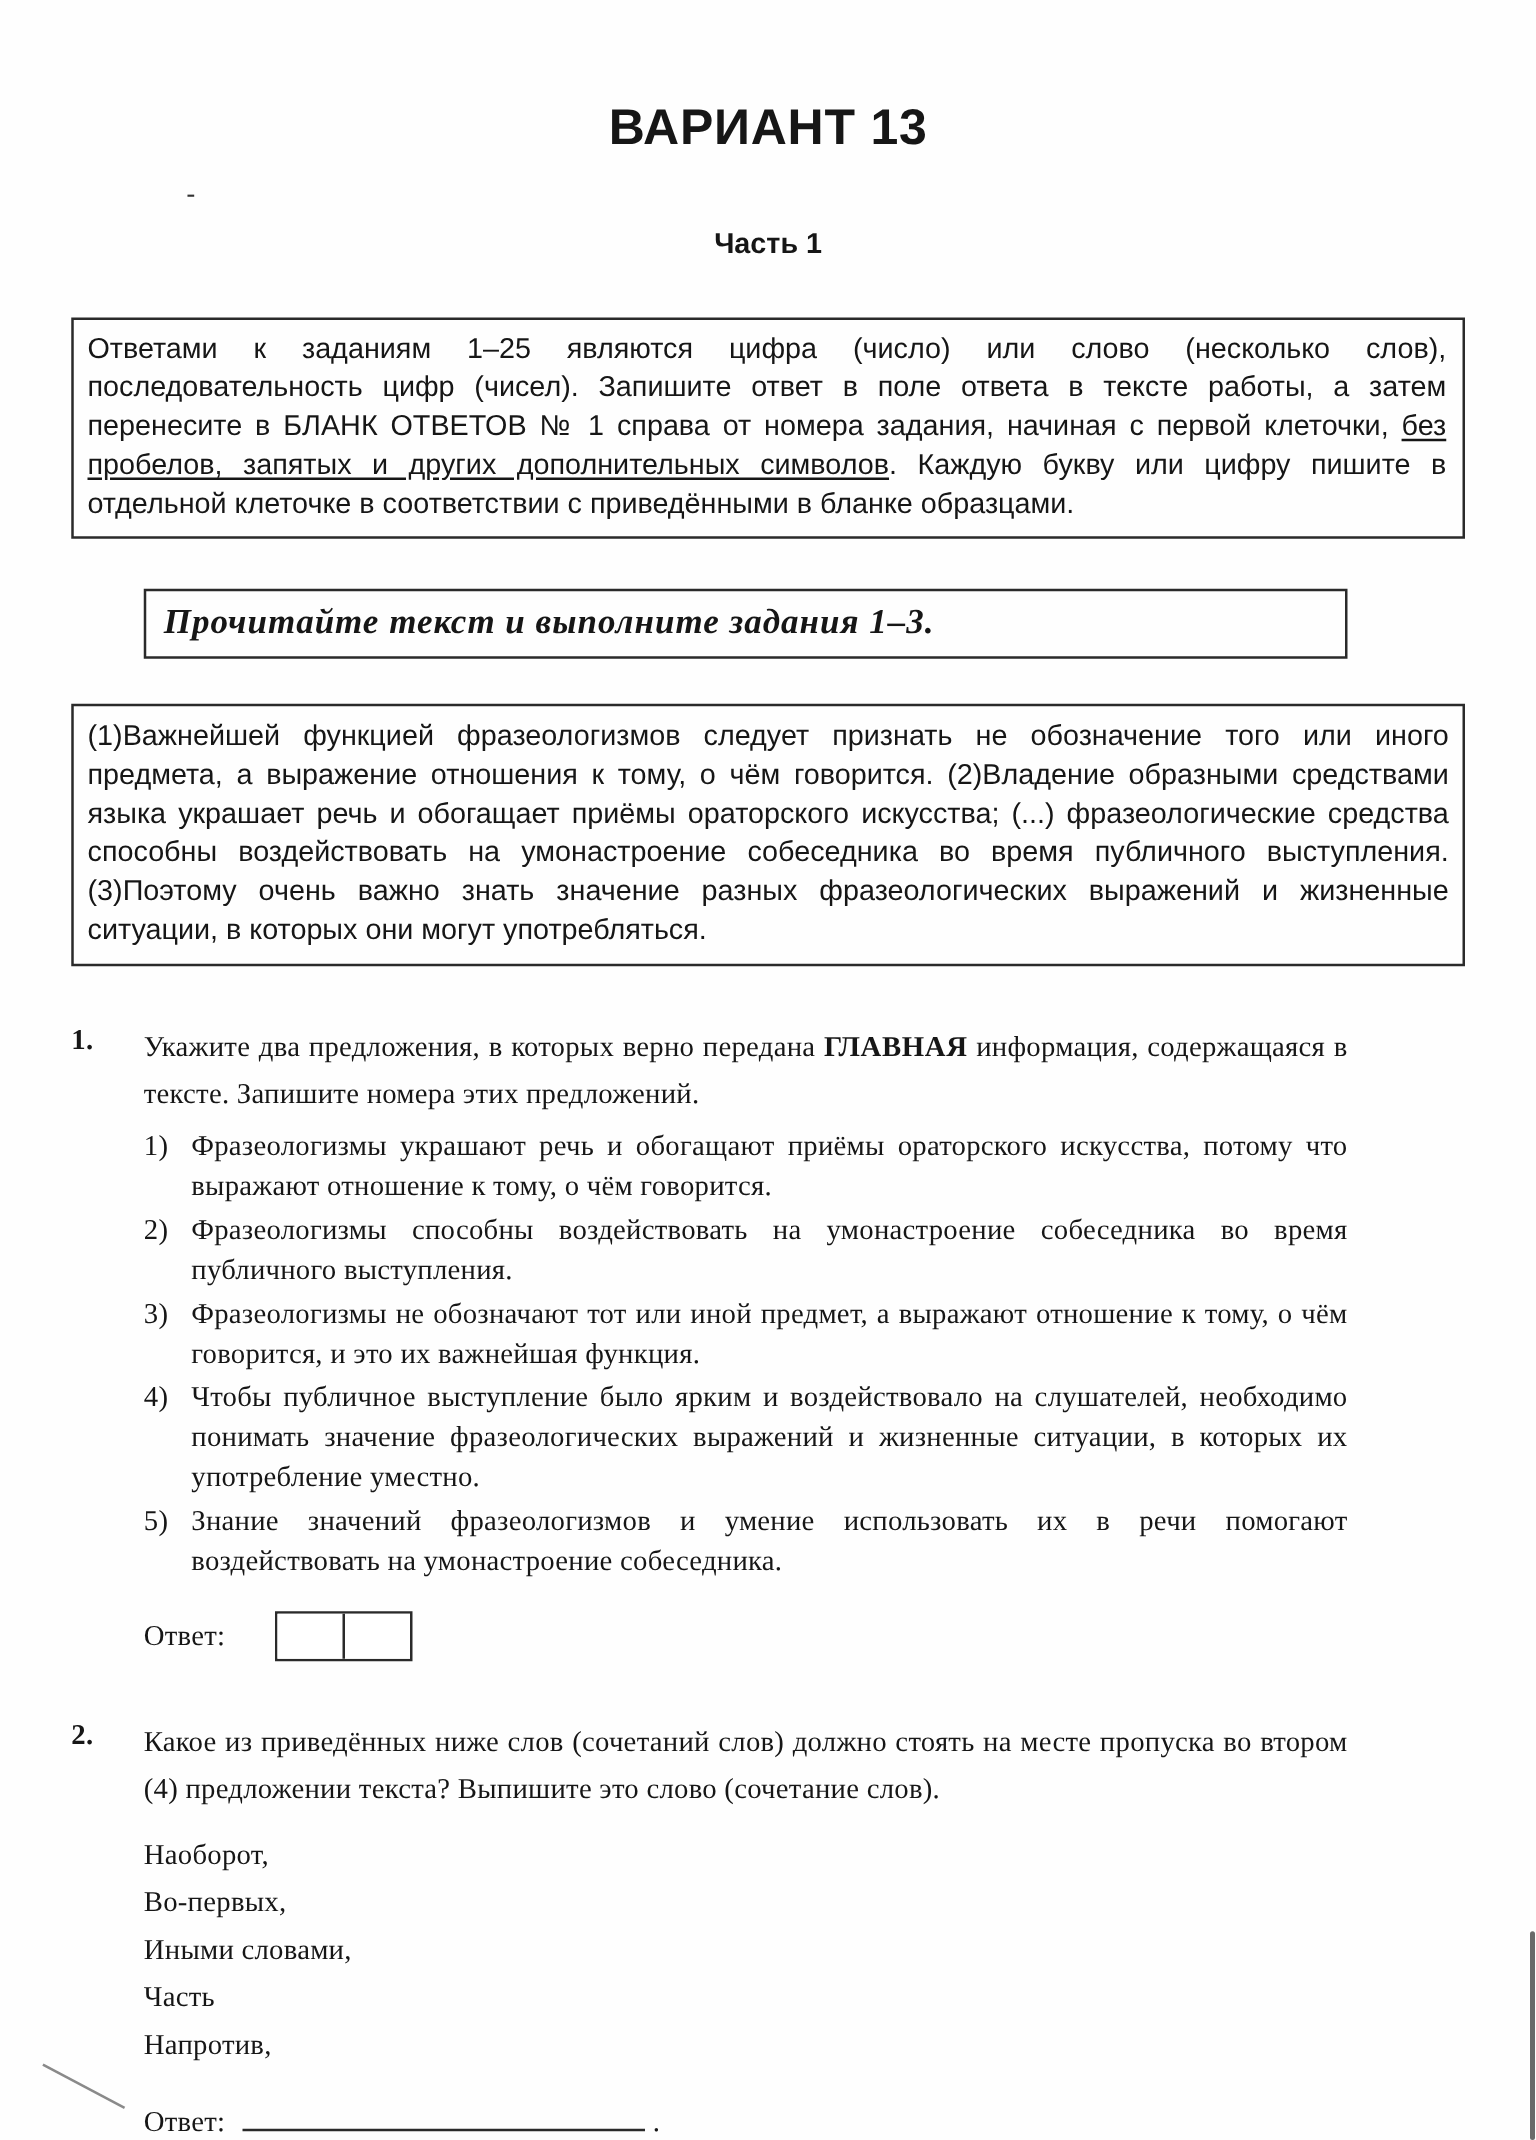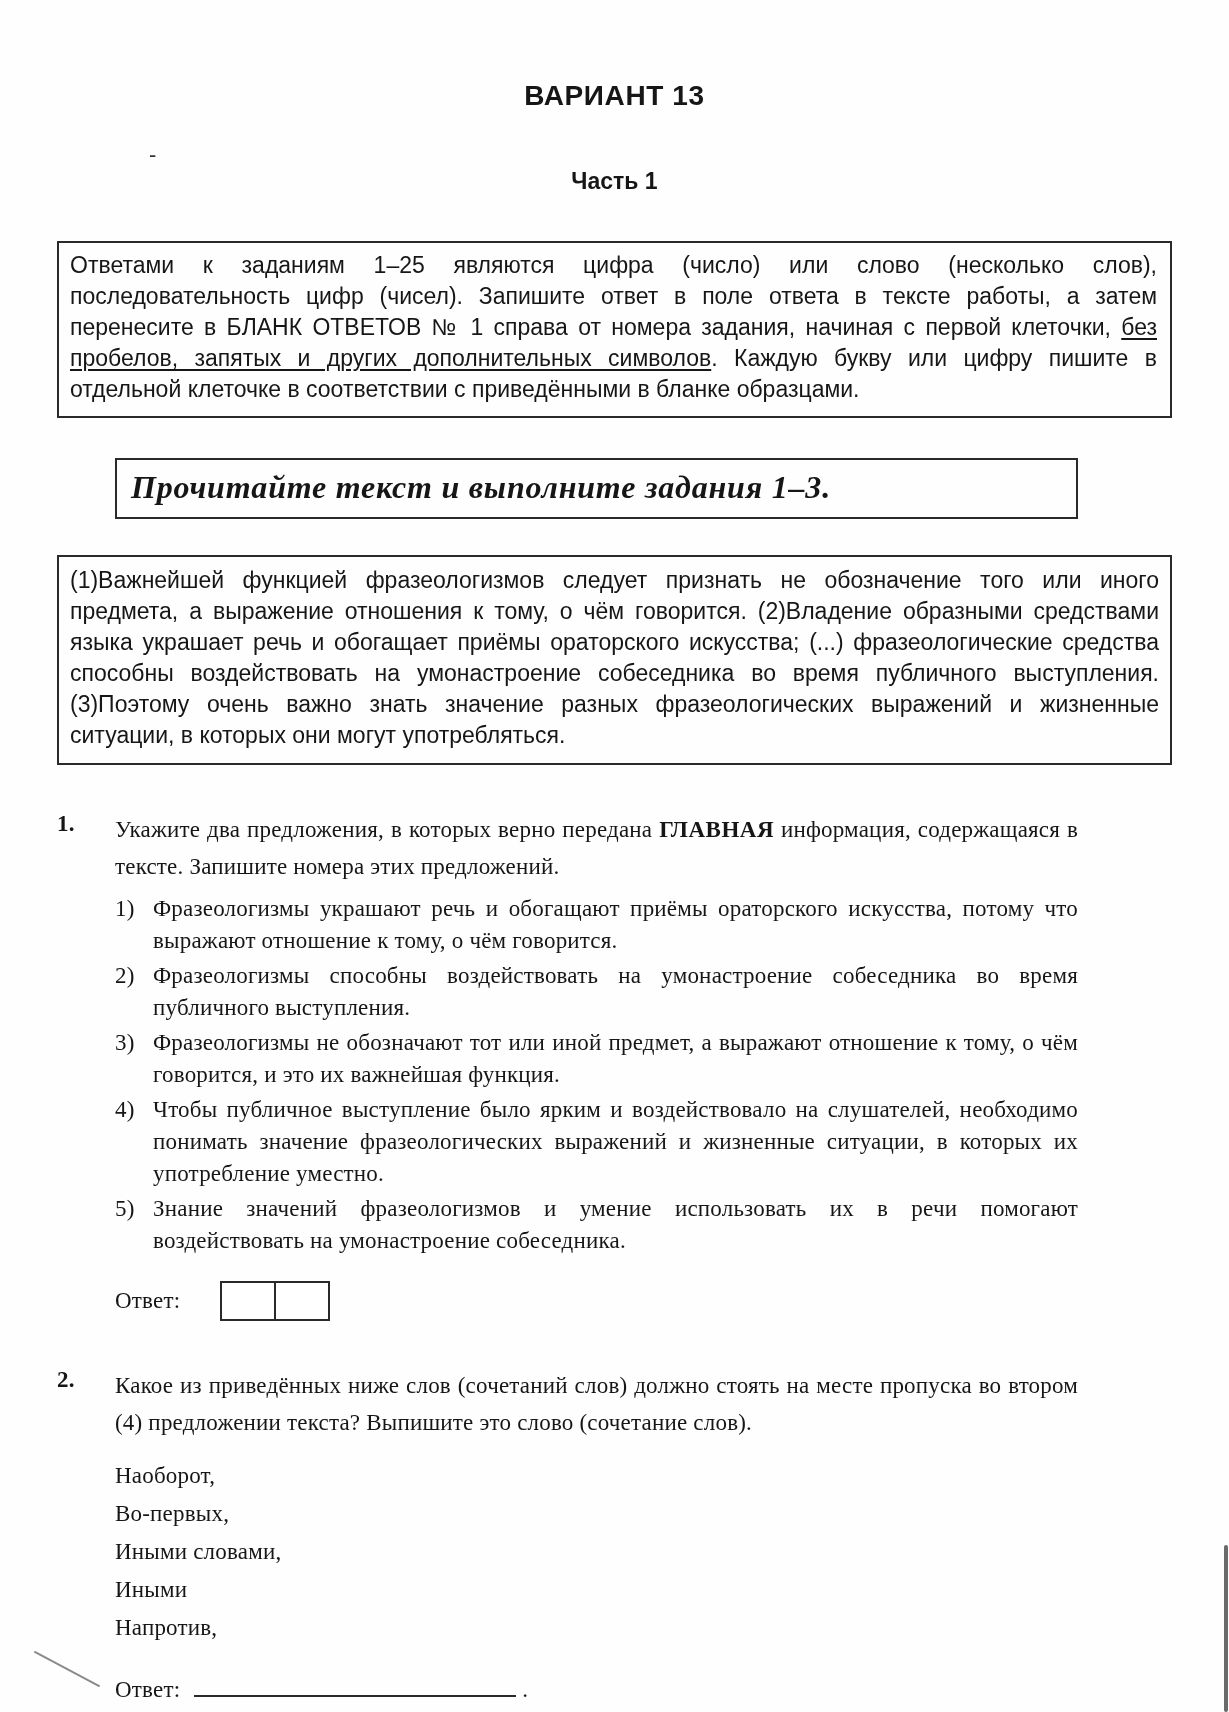--- a/index.html
+++ b/index.html
@@ -13,21 +13,21 @@
   .page {
     position: relative;
     width: 1229px; height: 1712px;
     overflow: hidden;
     background: #fefefe;
   }
   .title {
     padding-top: 80px;
     text-align: center;
     font-weight: bold;
-    font-size: 28px;
+    font-size: 40px;
     letter-spacing: 0.6px;
   }
   .stray-dash {
     position: absolute;
     left: 149px; top: 142px;
     font-size: 22px;
     color: #333;
   }
   .part-heading {
     margin-top: 56px;
@@ -48,21 +48,21 @@
   }
   .u { text-decoration: underline; text-underline-offset: 3px; }
   .read-box {
     margin: 40px 151px 0 115px;
     padding: 9px 14px 11px 14px;
   }
   .read-text {
     font-family: "Liberation Serif", serif;
     font-style: italic;
     font-weight: bold;
-    font-size: 32px;
+    font-size: 28px;
     letter-spacing: 0.8px;
   }
   .passage-box {
     margin: 36px 57px 0 57px;
     padding: 8px 11px 12px 11px;
     font-size: 23px;
     line-height: 31px;
     text-align: justify;
   }
   .task {
@@ -193,21 +193,21 @@
   </div>
 
   <div class="task">
     <div class="task-num">2.</div>
     <div class="task-body">
       <p class="prompt">Какое из приведённых ниже слов (сочетаний слов) должно стоять на месте пропуска во втором (4) предложении текста? Выпишите это слово (сочетание слов).</p>
       <div class="word-list">
         <div class="word">Наоборот,</div>
         <div class="word">Во-первых,</div>
         <div class="word">Иными словами,</div>
-        <div class="word">Иными</div>
+        <div class="word">Часть</div>
         <div class="word">Напротив,</div>
       </div>
       <div class="answer-row-line">
         <span class="answer-label">Ответ:</span>
         <span class="answer-blank"></span>
         <span class="answer-period">.</span>
       </div>
     </div>
   </div>
 

